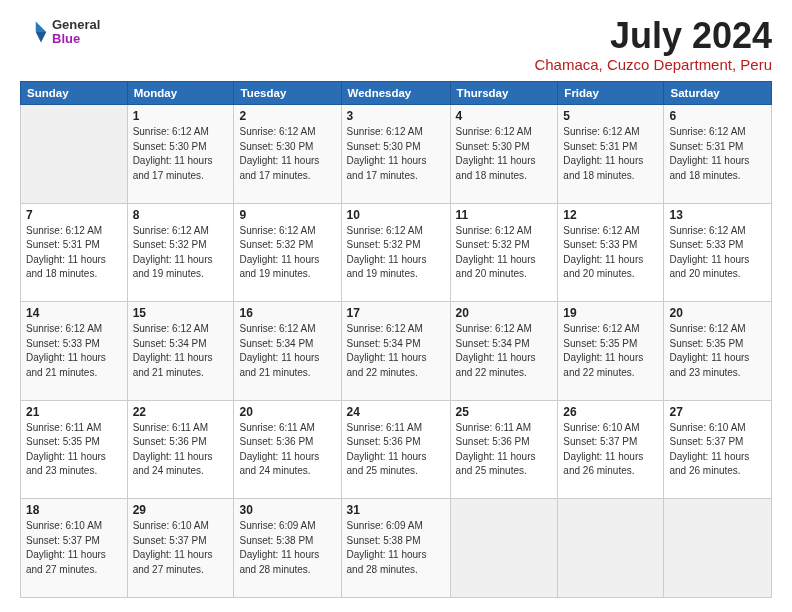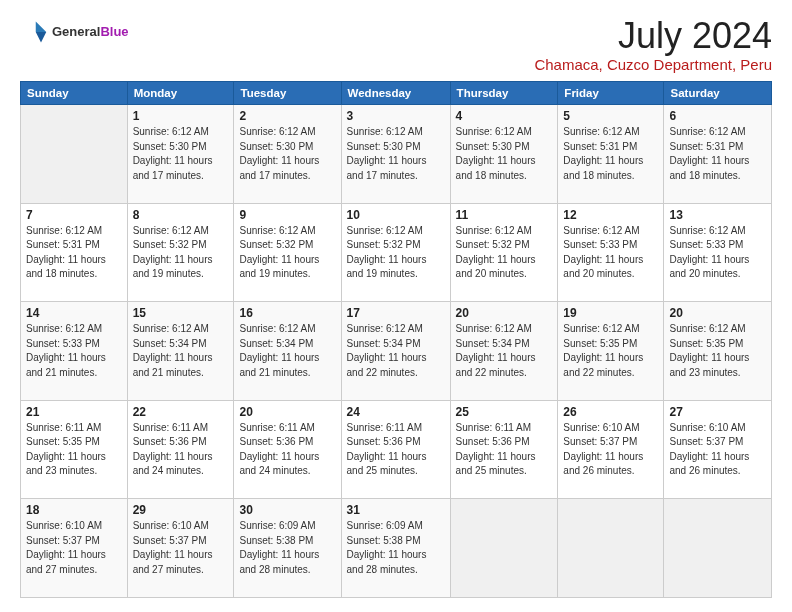--- a/index.html
+++ b/index.html
@@ -23,37 +23,37 @@
       align-items: flex-start;
       margin-bottom: 8px;
     }
     .logo {
       display: flex;
       align-items: center;
       gap: 4px;
     }
     .logo-text {
       display: flex;
-      flex-direction: row;
+      flex-direction: column;
       font-size: 13px;
       font-weight: bold;
       line-height: 1.1;
     }
     .logo-general { color: #333; }
     .logo-blue { color: #a21caf; }
     .logo-icon {
       width: 28px;
       height: 28px;
     }
     .title-block {
       text-align: right;
     }
     .title-month {
       font-size: 36px;
-      font-weight: normal;
+      font-weight: bold;
       color: #222;
       line-height: 1;
     }
     .title-location {
       font-size: 15px;
       color: #b91c1c;
       margin-top: 2px;
     }
     .calendar {
       flex: 1;

